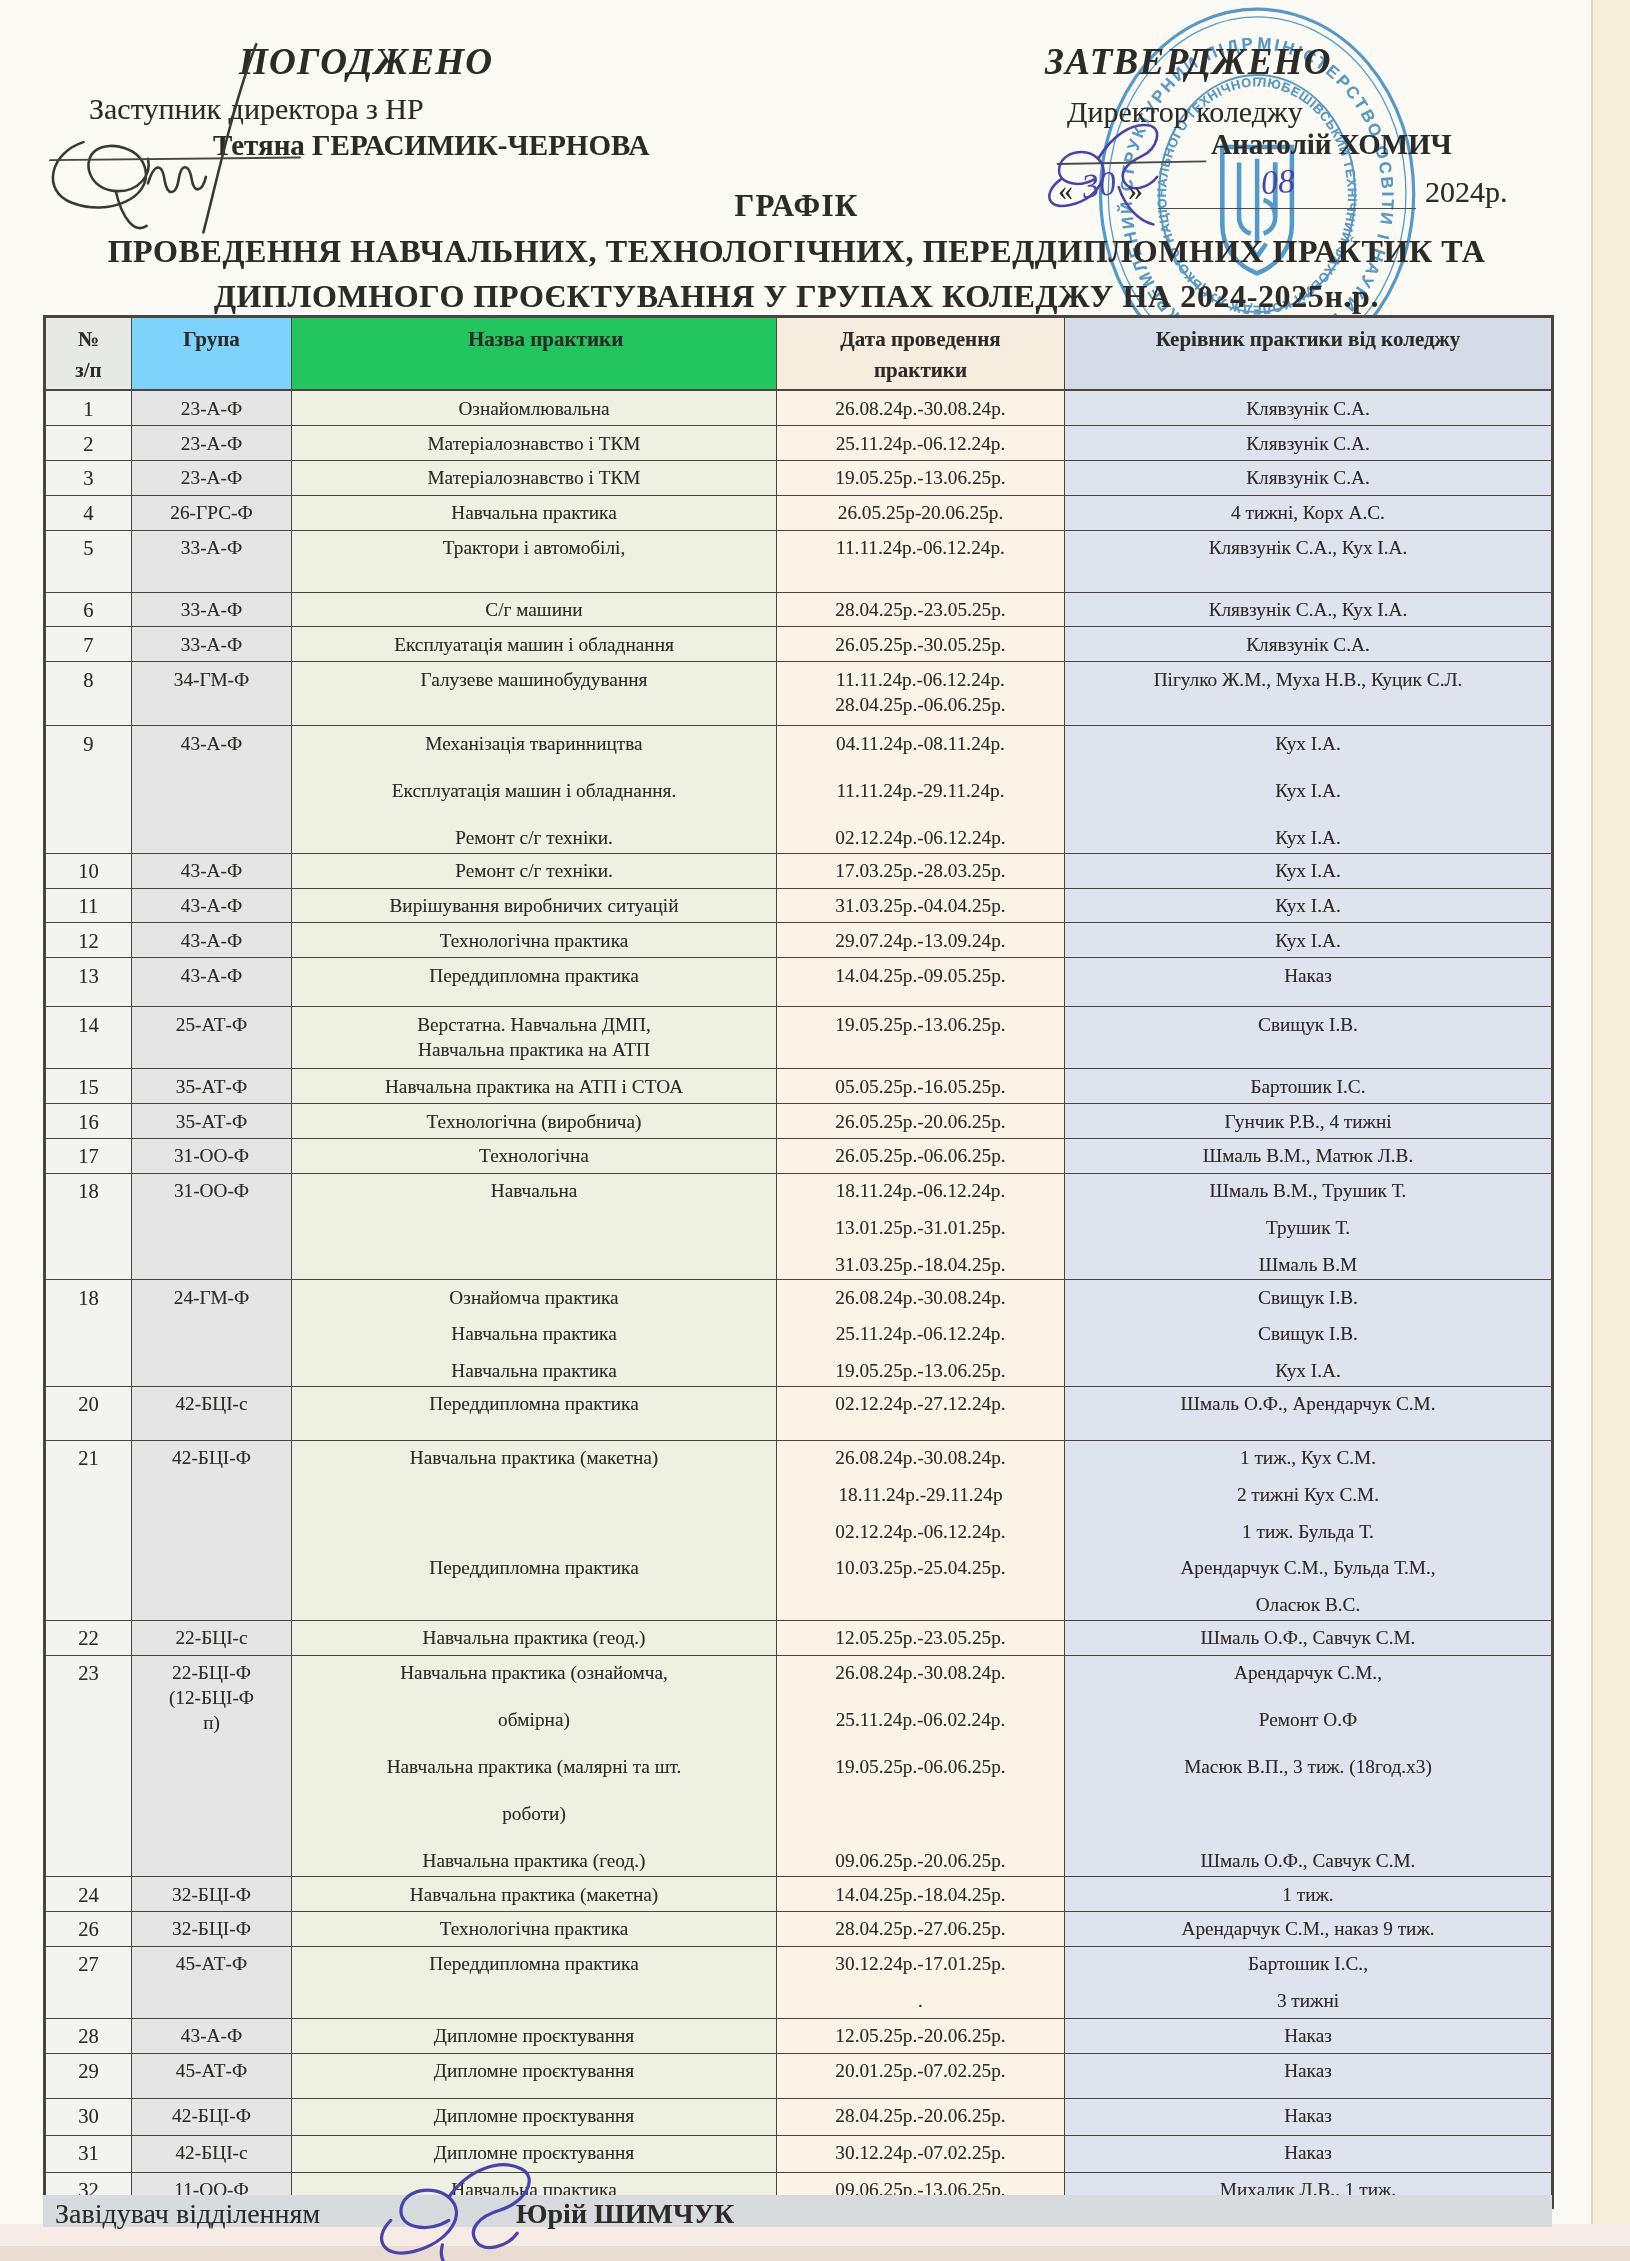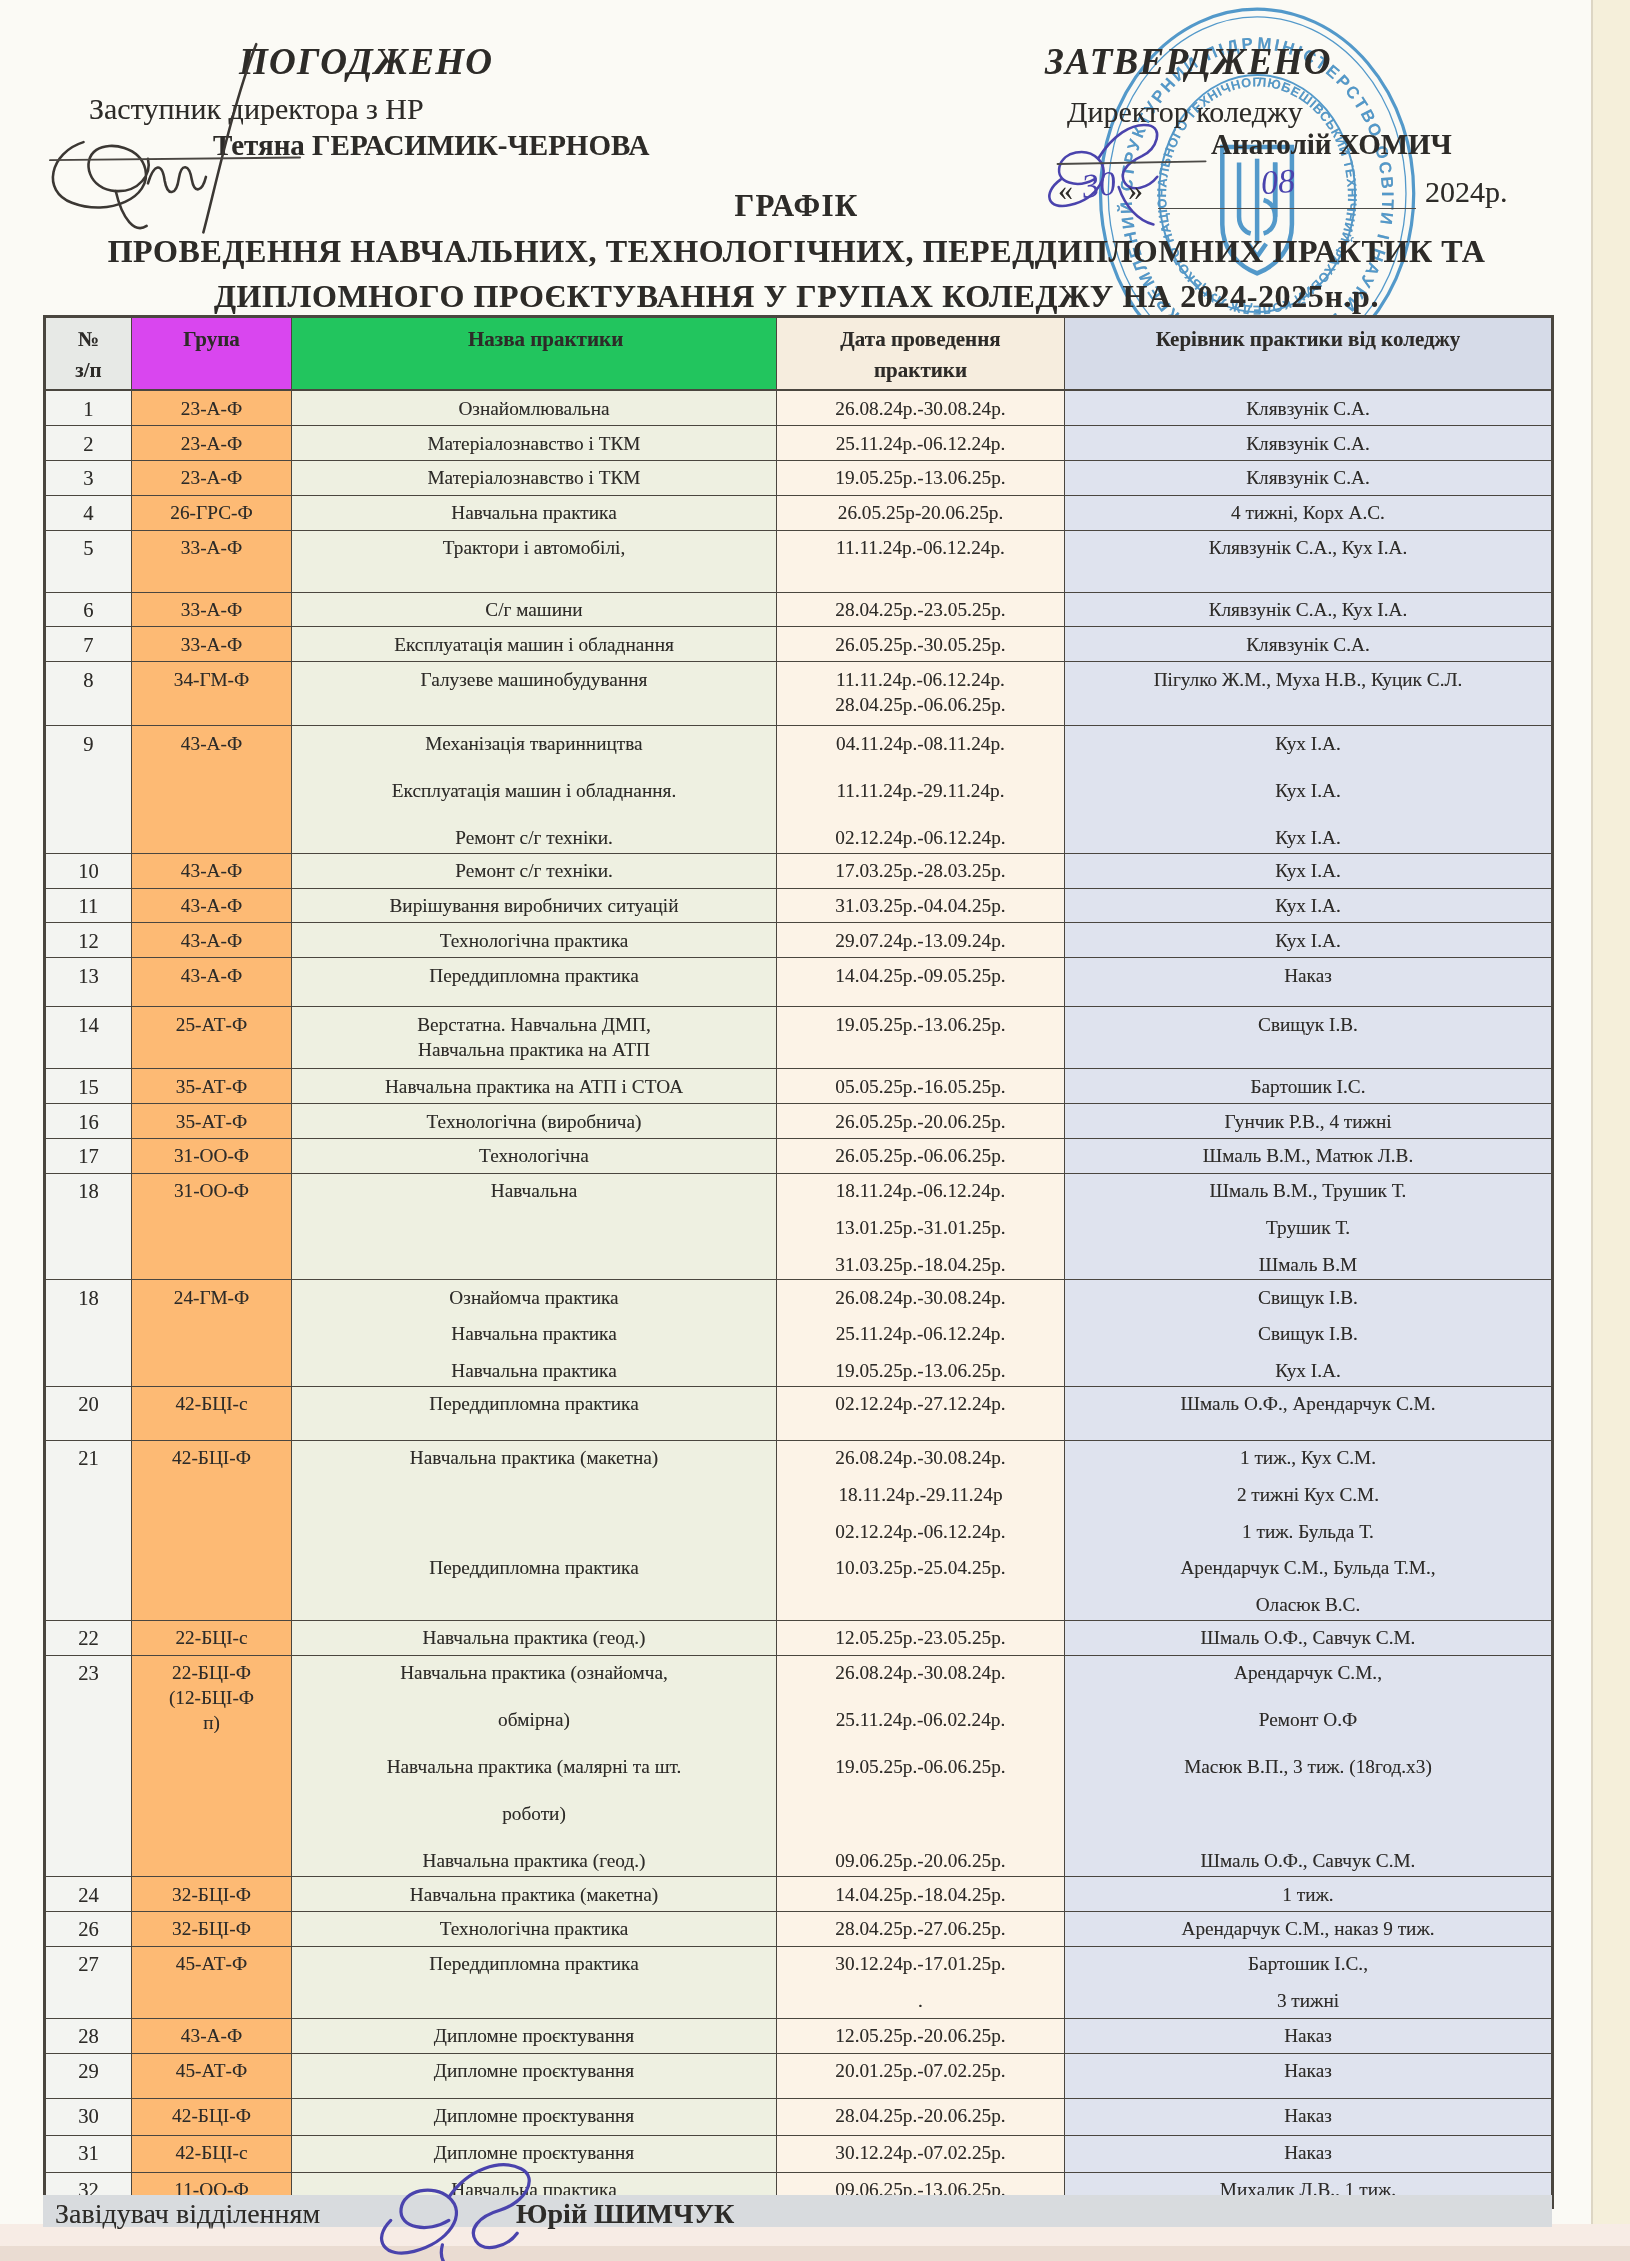--- a/index.html
+++ b/index.html
@@ -44,23 +44,23 @@
   table.sched td,table.sched th{border-top-width:1.9px;border-bottom-width:1.9px;}
   table.sched thead th{border-bottom-width:2.6px;}
   th{font-size:21px;font-weight:bold;vertical-align:top;padding:6.4px 3.9px 3.9px 3.9px;
      white-space:pre-line;line-height:1.45;text-align:center;}
   td{font-size:19.3px;vertical-align:top;padding:4.5px 5.2px 2.6px 5.2px;text-align:center;line-height:1.3;}
   td.c0{font-size:20.6px;}
   thead tr{height:67px;}
   tbody tr{height:34px;}
   .ln{min-height:25px;}
   
-  thead .c0{background:#e7e9e6;} thead .c1{background:#d946ef;} thead .c2{background:#22c55e;padding-left:27px;}
+  thead .c0{background:#e7e9e6;} thead .c1{background:#7dd3fc;} thead .c2{background:#22c55e;padding-left:27px;}
   thead .c3{background:#f6edde;} thead .c4{background:#d6dbe8;}
-  tbody .c0{background:#f3f4f1;} tbody .c1{background:#fdba74;} tbody .c2{background:#eef0e1;}
+  tbody .c0{background:#f3f4f1;} tbody .c1{background:#e5e5e5;} tbody .c2{background:#eef0e1;}
   tbody .c3{background:#fcf3e7;} tbody .c4{background:#dfe3ee;}
   
   .sp-s td.c2 .ln + .ln,.sp-s td.c3 .ln + .ln,.sp-s td.c4 .ln + .ln{margin-top:11.6px;}
   .sp-l td.c2 .ln + .ln,.sp-l td.c3 .ln + .ln,.sp-l td.c4 .ln + .ln{margin-top:22px;}
 
   
   .footer-band{position:absolute;left:43px;top:2195px;width:1509px;height:32px;background:#d8dbde;}
   .footer-role{position:absolute;left:55px;top:2198px;font-size:28px;}
   .footer-name{position:absolute;left:516px;top:2198px;font-size:28px;font-weight:bold;}
 </style>

